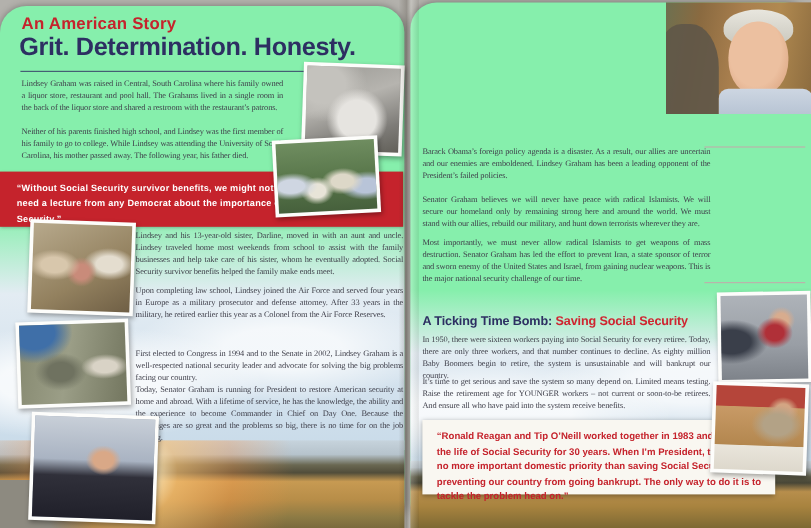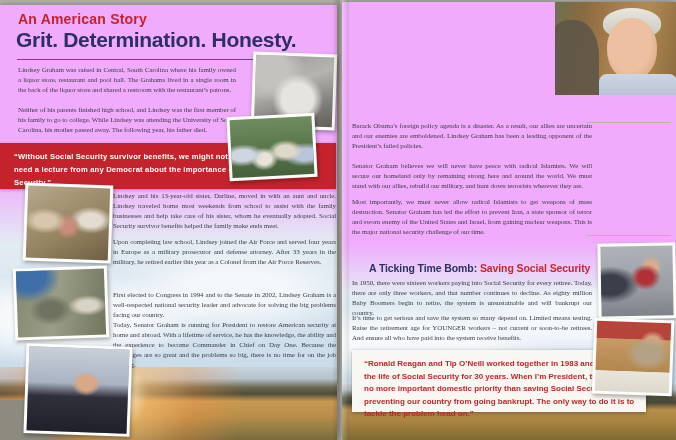--- a/index.html
+++ b/index.html
@@ -1,18 +1,18 @@
 <!DOCTYPE html>
 <html><head>
 <meta charset="utf-8">
 <style>
   html,body{margin:0;padding:0;}
   body{font-family:"Liberation Sans",sans-serif;background:#8f8e8a;}
   #scan{position:relative;width:676px;height:440px;background:#b3b1ac;overflow:hidden;}
-  .page{position:absolute;background:#f0abfc;box-shadow:0 0 6px rgba(0,0,0,.35);}
+  .page{position:absolute;background:#86efac;box-shadow:0 0 6px rgba(0,0,0,.35);border-radius:22px;}
   #page-left{left:0;top:5px;width:337px;height:435px;}
   #page-right{left:342px;top:2px;width:334px;height:438px;}
   .abs{position:absolute;}
 
   
   .sky{background:linear-gradient(to bottom, rgba(243,239,232,0) 0%, #e3ecf3 35%, #d2e1ed 75%, #c9dbe9 100%);}
   .clouds{background:
     radial-gradient(ellipse at 20% 60%, rgba(255,255,255,.8) 0 18%, transparent 40%),
     radial-gradient(ellipse at 70% 40%, rgba(255,255,255,.7) 0 15%, transparent 38%);}
   #landscape-left{background:
@@ -145,21 +145,21 @@
       <div class="shirt"></div>
     </div>
 
     <p class="abs body" style="left:10px;top:119px;width:240px;z-index:5;">Barack Obama’s foreign policy agenda is a disaster. As a result, our allies are uncertain and our enemies are emboldened. Lindsey Graham has been a leading opponent of the President’s failed policies.</p>
     <p class="abs body" style="left:10px;top:195px;width:240px;z-index:5;">Most importantly, we must never allow radical Islamists to get weapons of mass destruction. Senator Graham has led the effort to prevent Iran, a state sponsor of terror and sworn enemy of the United States and Israel, from gaining nuclear weapons. This is the major national security challenge of our time.</p>
     <p class="abs body" style="left:10px;top:159px;width:240px;z-index:5;">Senator Graham believes we will never have peace with radical Islamists. We will secure our homeland only by remaining strong here and around the world. We must stand with our allies, rebuild our military, and hunt down terrorists wherever they are.</p>
 
     <div class="abs pq-rule" style="left:245px;top:120px;width:84px;z-index:5;"></div>
     <div class="abs pq-rule" style="left:245px;top:233px;width:84px;z-index:5;"></div>
 
-    <div class="abs sec-head" style="left:27px;top:260px;z-index:5;">
+    <div class="abs sec-head" style="left:10px;top:260px;z-index:5;">
       <span class="navy">A Ticking Time Bomb: </span><span class="red">Saving Social Security</span>
     </div>
     <p class="abs body" style="left:10px;top:276px;width:240px;z-index:5;">In 1950, there were sixteen workers paying into Social Security for every retiree. Today, there are only three workers, and that number continues to decline. As eighty million Baby Boomers begin to retire, the system is unsustainable and will bankrupt our country.</p>
     <p class="abs body" style="left:10px;top:311px;width:240px;z-index:5;">It’s time to get serious and save the system so many depend on. Limited means testing. Raise the retirement age for YOUNGER workers – not current or soon-to-be retirees. And ensure all who have paid into the system receive benefits.</p>
 
     <div class="abs whitebox" style="left:10px;top:348px;width:294px;height:62px;z-index:4;">
       <p>“Ronald Reagan and Tip O’Neill worked together in 1983 and prolonged the life of Social Security for 30 years. When I’m President, there will be no more important domestic priority than saving Social Security and preventing our country from going bankrupt. The only way to do it is to tackle the problem head on.”</p>
     </div>
 
     <div id="photo-street" class="abs photo" style="left:256px;top:241px;width:78px;height:76px;transform:rotate(-1deg);z-index:6;">

